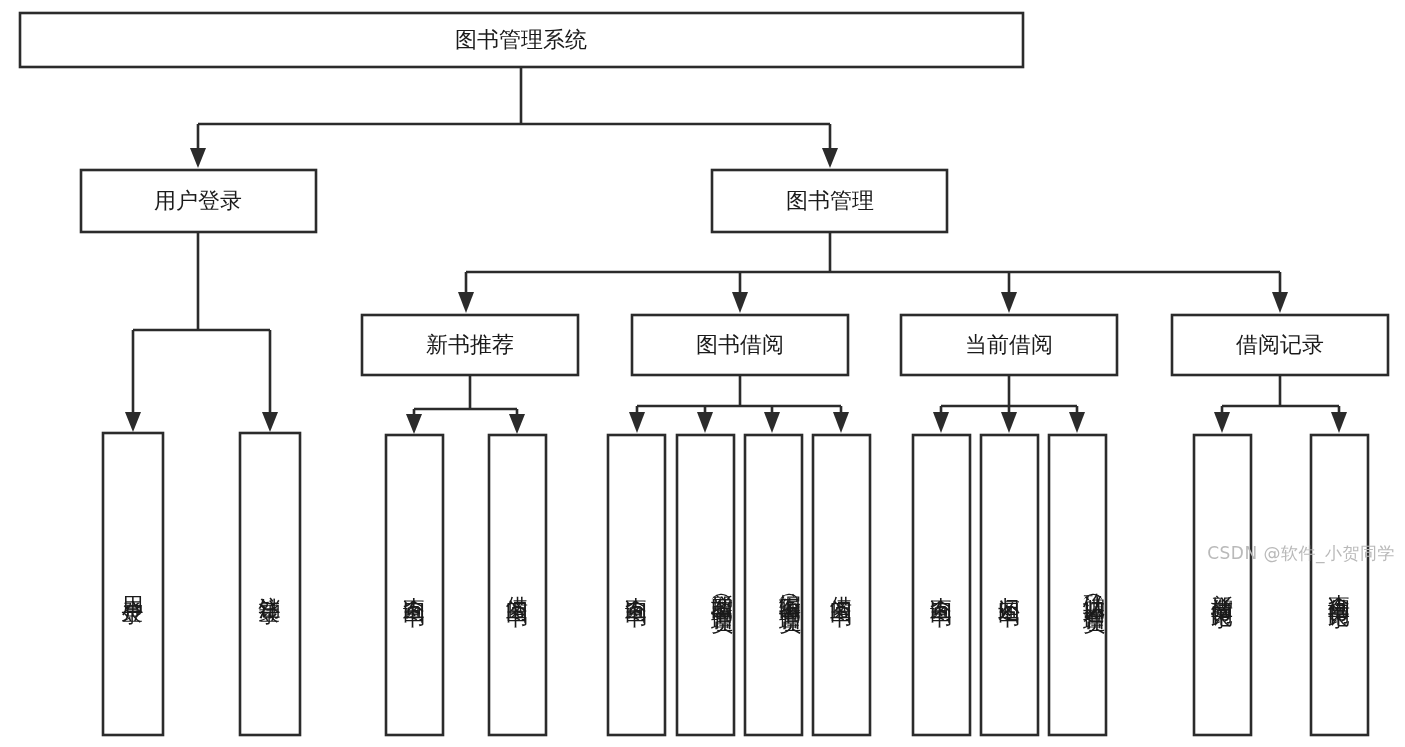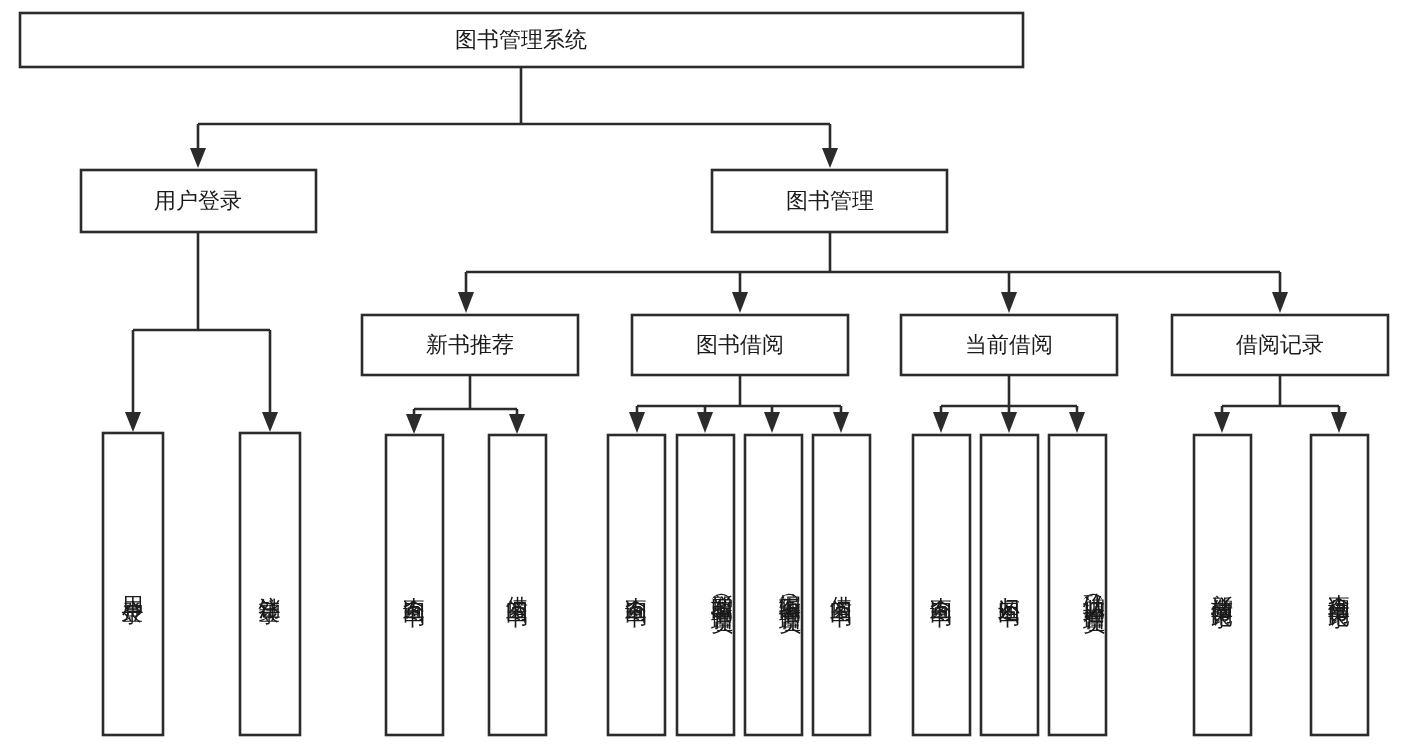--- a/index.html
+++ b/index.html
@@ -220,14 +220,15 @@
   <div class="leaf-label-v" style="left:745px; top:441px; width:57px; height:294px; display:flex; align-items:flex-start; justify-content:center;">编辑图书（管理员）</div>
   <div class="leaf-label-v" style="left:813px; top:435px; width:57px; height:300px; display:flex; align-items:center; justify-content:center;">借阅图书</div>
 
   <div class="leaf-label-v" style="left:913px; top:435px; width:57px; height:300px; display:flex; align-items:center; justify-content:center;">查询图书</div>
   <div class="leaf-label-v" style="left:981px; top:435px; width:57px; height:300px; display:flex; align-items:center; justify-content:center;">归还图书</div>
   <div class="leaf-label-v" style="left:1049px; top:441px; width:57px; height:294px; display:flex; align-items:flex-start; justify-content:center;">确认归还（管理员）</div>
 
   <div class="leaf-label-v" style="left:1194px; top:435px; width:57px; height:300px; display:flex; align-items:center; justify-content:center;">新增借阅记录</div>
   <div class="leaf-label-v" style="left:1311px; top:435px; width:57px; height:300px; display:flex; align-items:center; justify-content:center;">查询借阅记录</div>
 
+  <div class="watermark">CSDN @软件_小贺同学</div>
 
 </div>
 
 </body></html>

